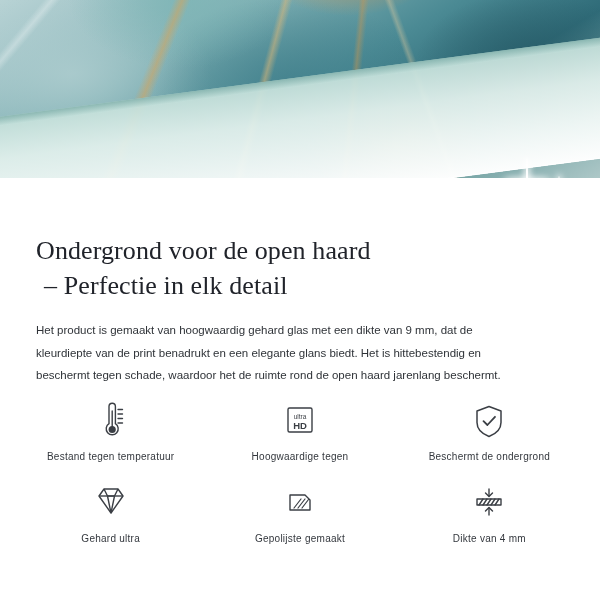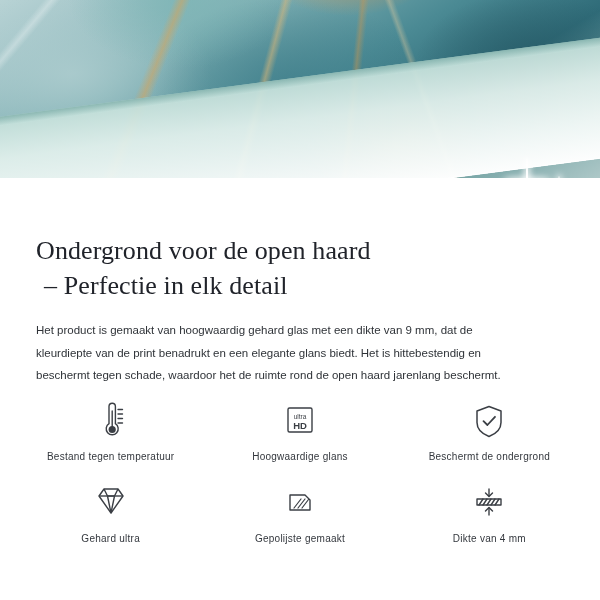--- a/index.html
+++ b/index.html
@@ -213,21 +213,21 @@
     </div>
 
     <div class="feature">
       <div class="feature-icon">
         <svg width="40" height="40" viewBox="0 0 40 40">
           <rect x="8" y="8" width="24" height="24" rx="1.5" fill="none" stroke="#3b3f45" stroke-width="1.4"></rect>
           <text x="20" y="19" font-family="Liberation Sans, sans-serif" font-size="6.5" fill="#3b3f45" text-anchor="middle">ultra</text>
           <text x="20" y="28.5" font-family="Liberation Sans, sans-serif" font-size="9.5" font-weight="bold" fill="#3b3f45" text-anchor="middle">HD</text>
         </svg>
       </div>
-      <div class="feature-label">Hoogwaardige glans</div>
+      <div class="feature-label">Hoogwaardige tegen</div>
     </div>
 
     <div class="feature">
       <div class="feature-icon">
         <svg width="40" height="42" viewBox="0 0 40 42">
           <path d="M20 6.5 L32 11 V22.5 C32 29.5 26.5 34 20 36.5 C13.5 34 8 29.5 8 22.5 V11 Z" fill="none" stroke="#3b3f45" stroke-width="1.5" stroke-linejoin="round"></path>
           <path d="M14.5 21.2 L18.4 25 L26 16.8" fill="none" stroke="#3b3f45" stroke-width="1.8" stroke-linecap="round" stroke-linejoin="round"></path>
         </svg>
       </div>
       <div class="feature-label">Beschermt de ondergrond</div>

